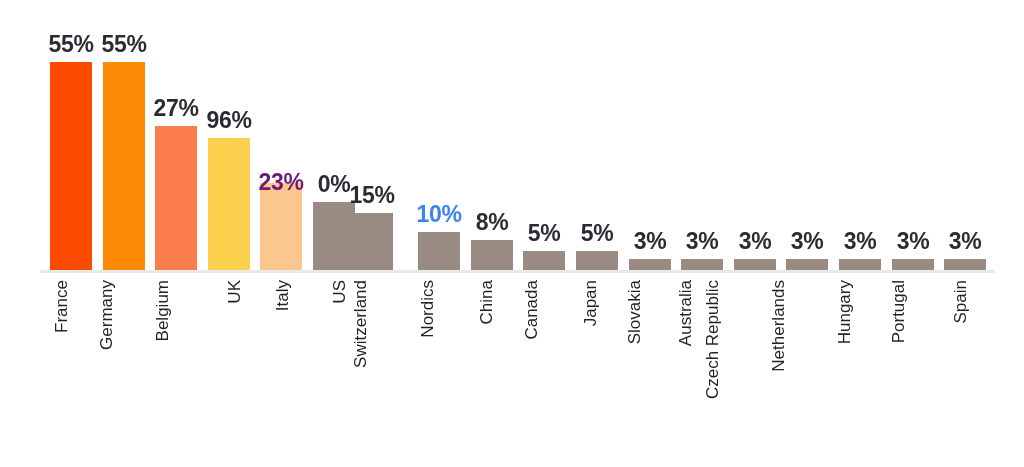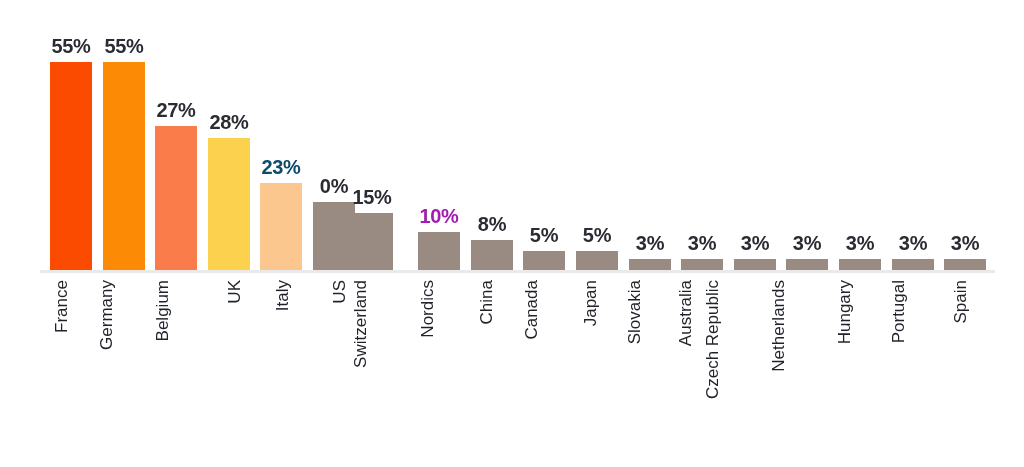--- a/index.html
+++ b/index.html
@@ -44,21 +44,21 @@
     bottom: 0;
     width: 42px;
     background: #998A82;
   }
 
   .bar-value {
     position: absolute;
     left: 50%;
     transform: translateX(-50%);
     white-space: nowrap;
-    font-size: 20px;
+    font-size: 23px;
     font-weight: bold;
     color: #2B2B33;
     letter-spacing: -0.3px;
     line-height: 1;
   }
 
   
   #axis-line {
     position: absolute;
     left: 40px;
@@ -115,37 +115,37 @@
       <div class="bar-slot" style="left: 63px;">
         <div class="bar" title="Germany 55%" style="height: 208px; background: rgb(252, 138, 5);"></div>
         <div class="bar-value" style="bottom: 214px; color: rgb(43, 43, 51);">55%</div>
       </div>
       <div class="bar-slot" style="left: 115px;">
         <div class="bar" title="Belgium 38%" style="height: 144px; background: rgb(251, 124, 75);"></div>
         <div class="bar-value" style="bottom: 150px; color: rgb(43, 43, 51);">27%</div>
       </div>
       <div class="bar-slot" style="left: 168px;">
         <div class="bar" title="UK 35%" style="height: 132px; background: rgb(252, 209, 78);"></div>
-        <div class="bar-value" style="bottom: 138px; color: rgb(43, 43, 51);">28%</div>
+        <div class="bar-value" style="bottom: 138px; color: rgb(43, 43, 51);">96%</div>
       </div>
       <div class="bar-slot" style="left: 220px;">
         <div class="bar" title="Italy 23%" style="height: 87px; background: rgb(252, 198, 143);"></div>
-        <div class="bar-value" style="bottom: 93px; color: #0c4a6e;">23%</div>
+        <div class="bar-value" style="bottom: 76px; color: #701a75;">23%</div>
       </div>
       <div class="bar-slot" style="left: 273px;">
         <div class="bar" title="US 18%" style="height: 68px; background: rgb(153, 138, 130);"></div>
         <div class="bar-value" style="bottom: 74px; color: rgb(43, 43, 51);">0%</div>
       </div>
       <div class="bar-slot" style="left: 311px; text-decoration: underline;">
         <div class="bar" title="Switzerland 15%" style="height: 57px; background: rgb(153, 138, 130);"></div>
         <div class="bar-value" style="bottom: 63px; color: rgb(43, 43, 51);">15%</div>
       </div>
       <div class="bar-slot" style="left: 378px;">
         <div class="bar" title="Nordics 10%" style="height: 38px; background: rgb(153, 138, 130);"></div>
-        <div class="bar-value" style="bottom: 44px; color: #a21caf;">10%</div>
+        <div class="bar-value" style="bottom: 44px; color: #3b82f6;">10%</div>
       </div>
       <div class="bar-slot" style="left: 431px;">
         <div class="bar" title="China 8%" style="height: 30px; background: rgb(153, 138, 130);"></div>
         <div class="bar-value" style="bottom: 36px; color: rgb(43, 43, 51);">8%</div>
       </div>
       <div class="bar-slot" style="left: 483px;">
         <div class="bar" title="Canada 5%" style="height: 19px; background: rgb(153, 138, 130);"></div>
         <div class="bar-value" style="bottom: 25px; color: rgb(43, 43, 51);">5%</div>
       </div>
       <div class="bar-slot" style="left: 536px;">

